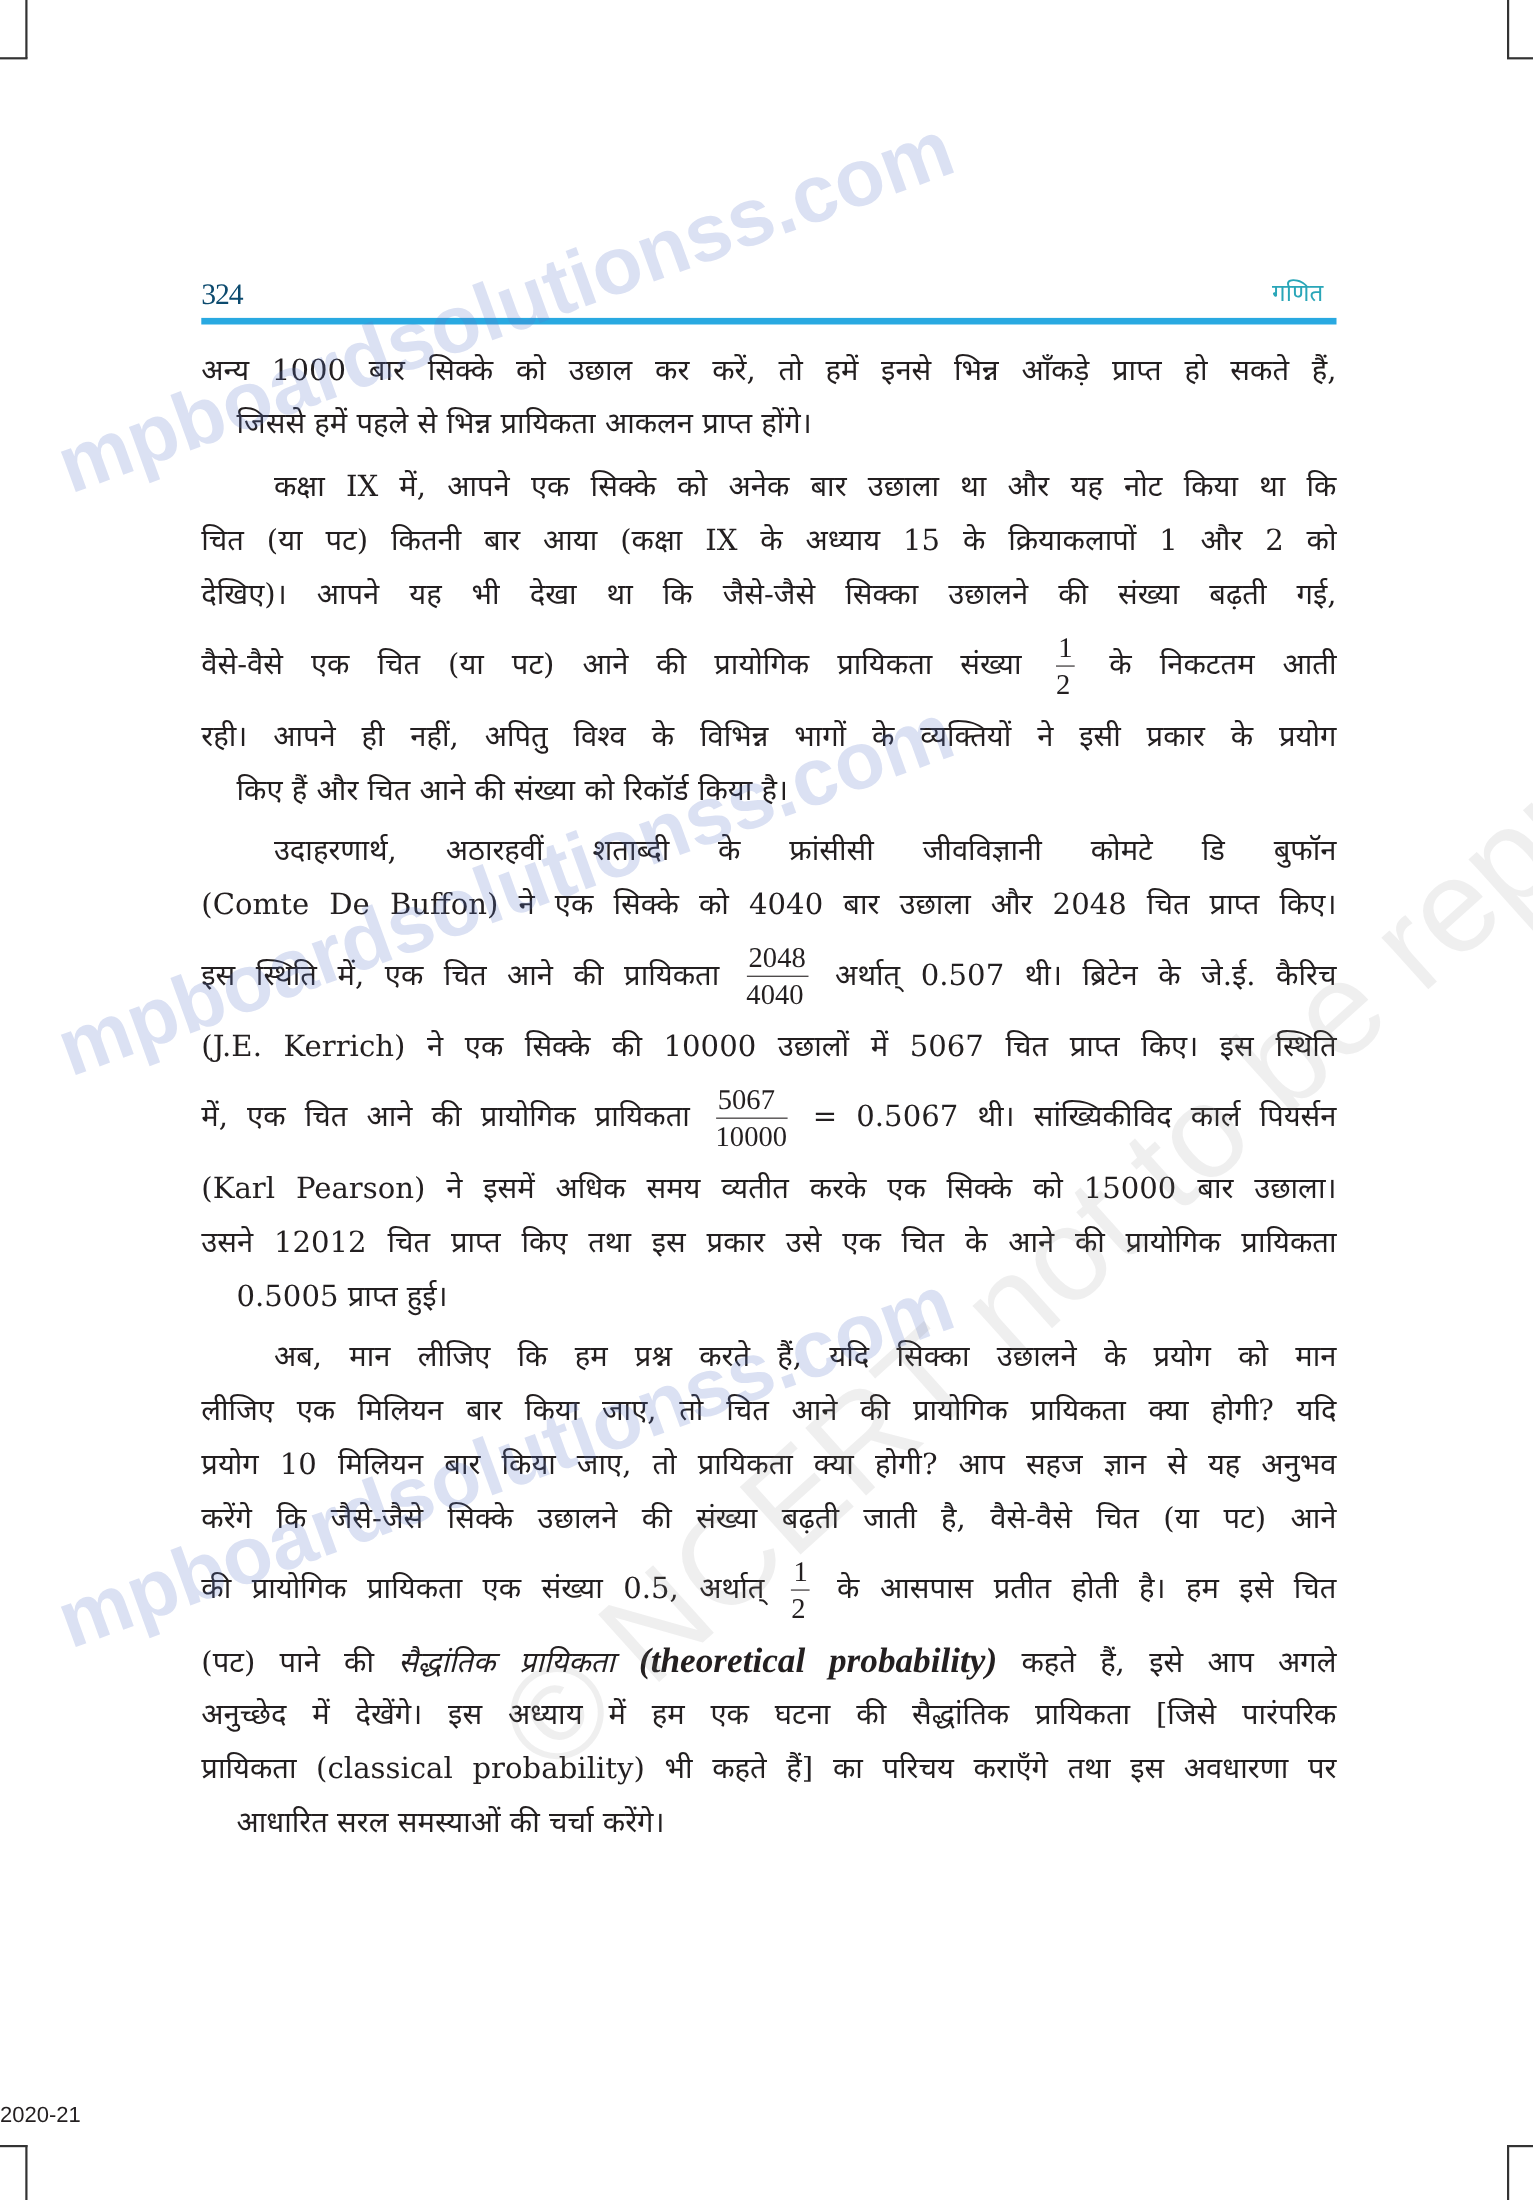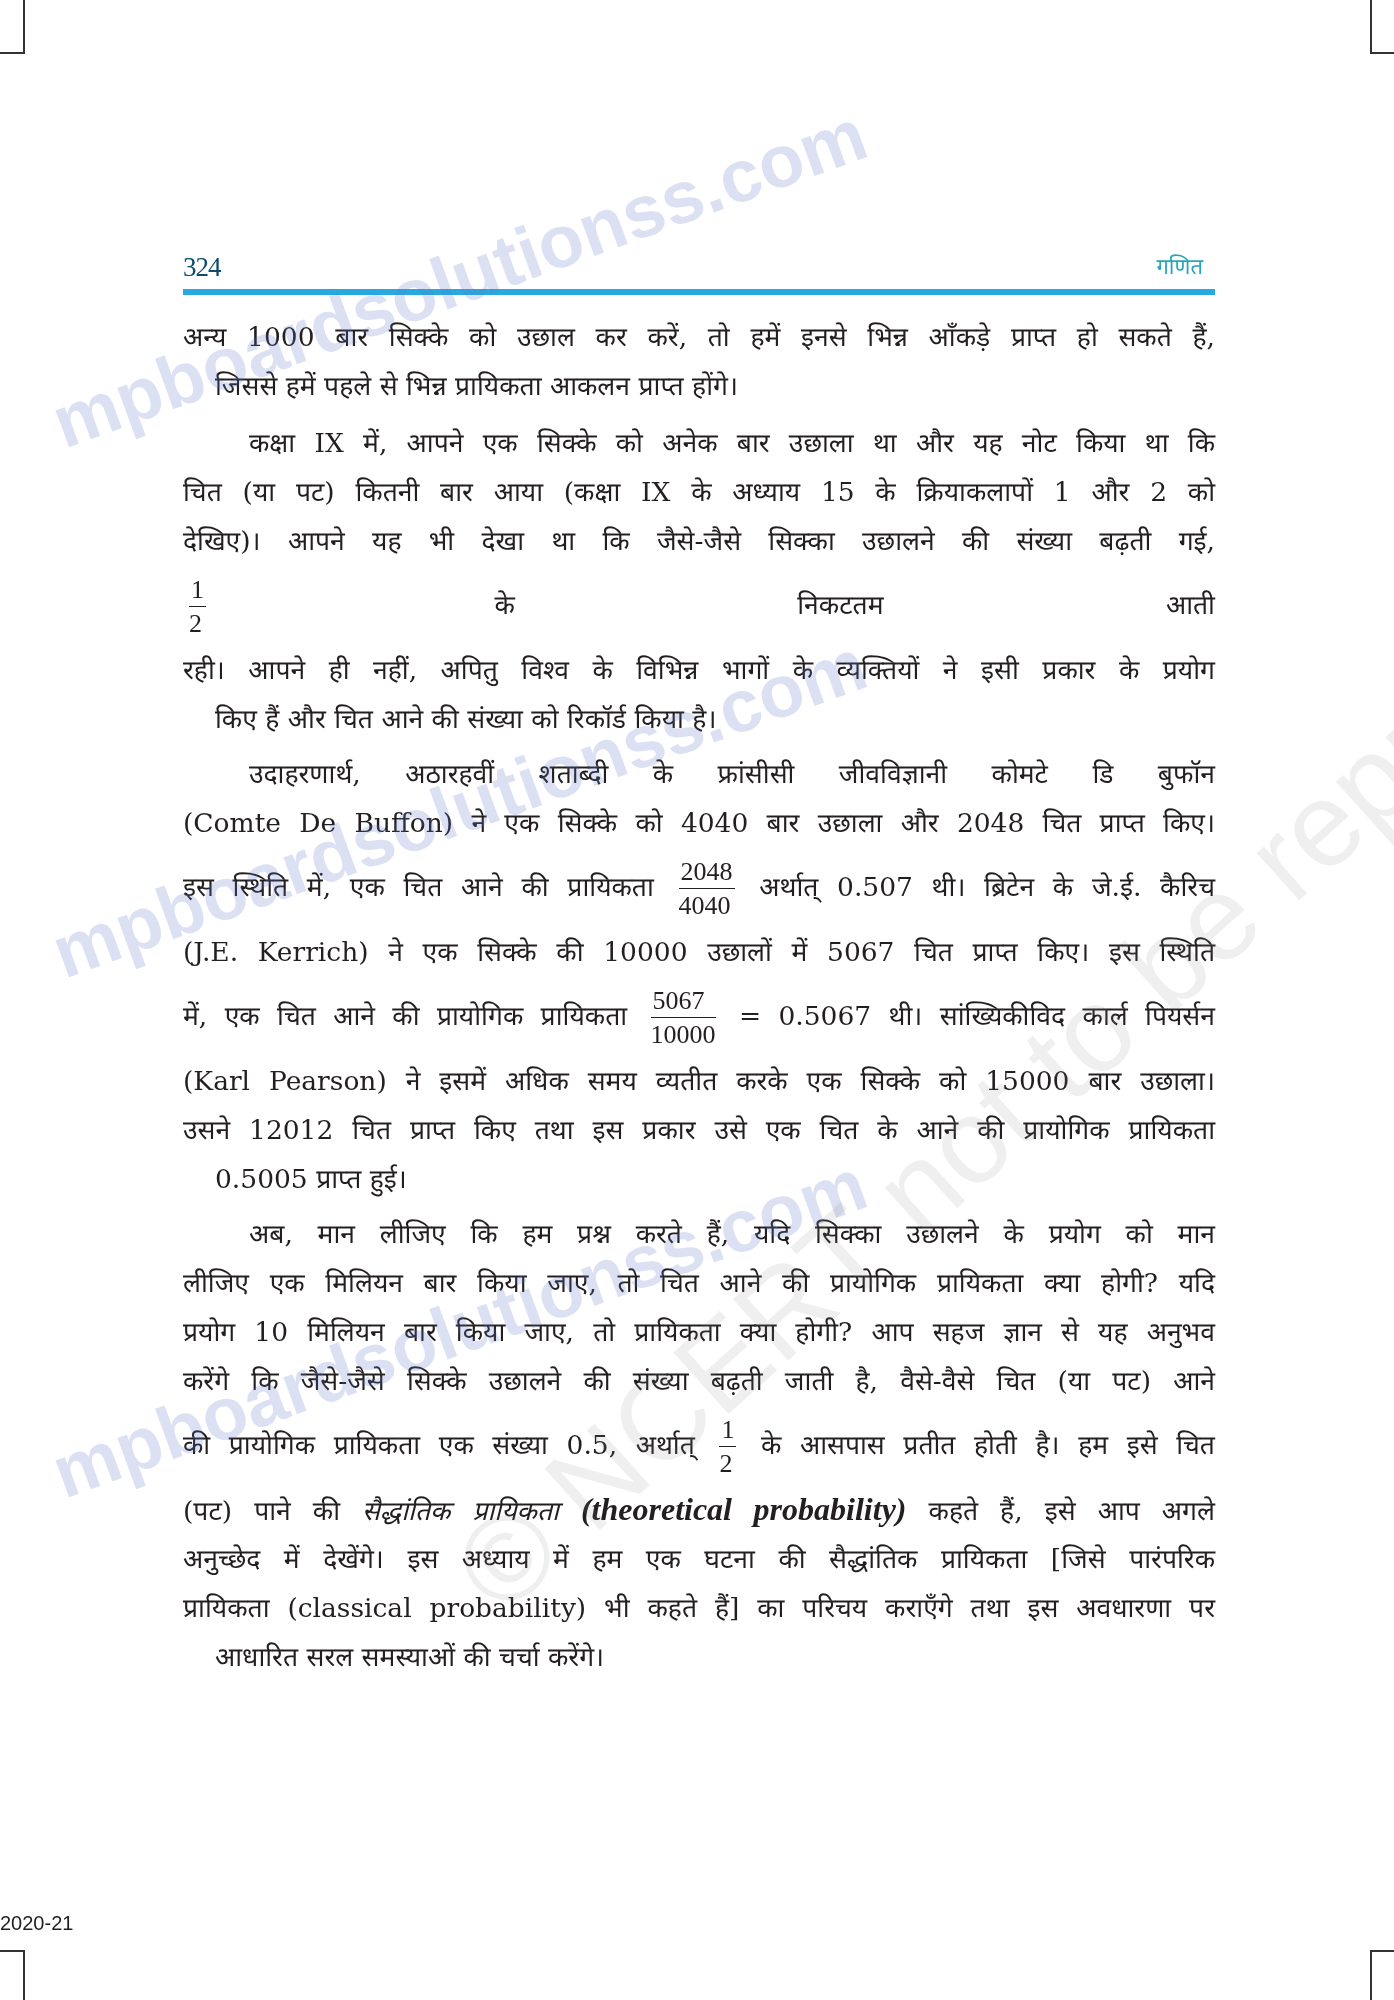--- a/index.html
+++ b/index.html
@@ -56,20 +56,21 @@
     <div class="line last">जिससे हमें पहले से भिन्न प्रायिकता आकलन प्राप्त होंगे।</div>
   </div>
 
   <div style="height:8px"></div>
 
   <div>
     <div class="line indent">कक्षा IX में, आपने एक सिक्के को अनेक बार उछाला था और यह नोट किया था कि</div>
     <div class="line">चित (या पट) कितनी बार आया (कक्षा IX के अध्याय 15 के क्रियाकलापों 1 और 2 को</div>
     <div class="line">देखिए)। आपने यह भी देखा था कि जैसे-जैसे सिक्का उछालने की संख्या बढ़ती गई,</div>
     <div class="line tall">
+      <span>वैसे-वैसे एक चित (या पट) आने की प्रायोगिक प्रायिकता संख्या</span>
       <span class="frac"><span class="num">1</span><span class="den">2</span></span>
       <span>के निकटतम आती</span>
     </div>
     <div class="line">रही। आपने ही नहीं, अपितु विश्व के विभिन्न भागों के व्यक्तियों ने इसी प्रकार के प्रयोग</div>
     <div class="line last">किए हैं और चित आने की संख्या को रिकॉर्ड किया है।</div>
   </div>
 
   <div style="height:6px"></div>
 
   <div>

